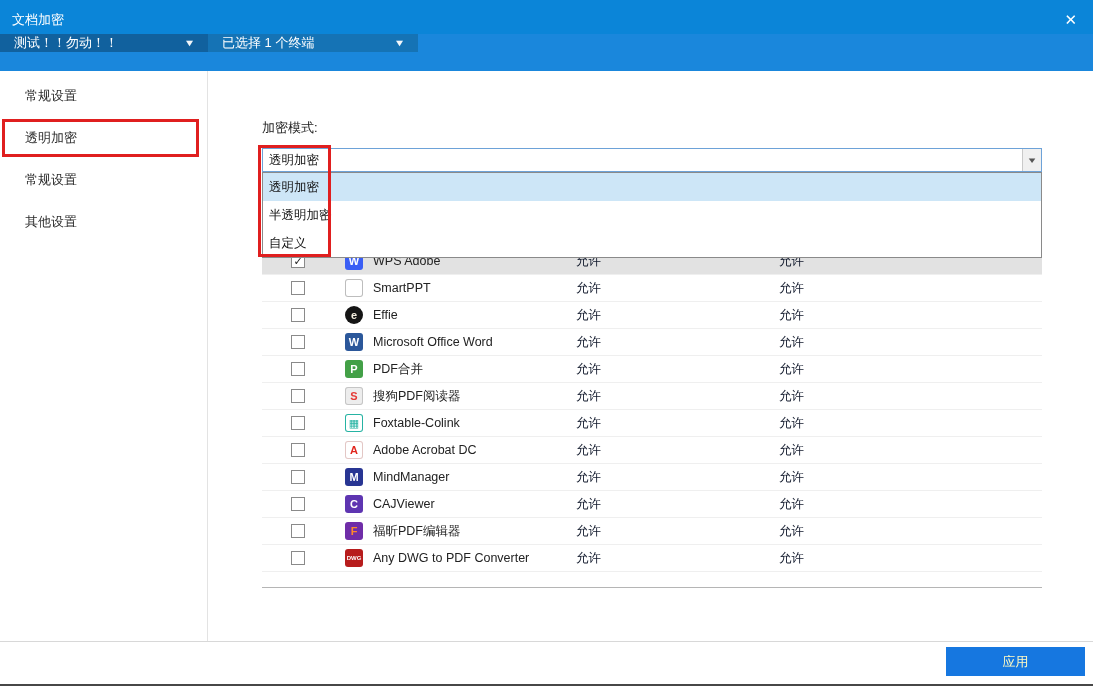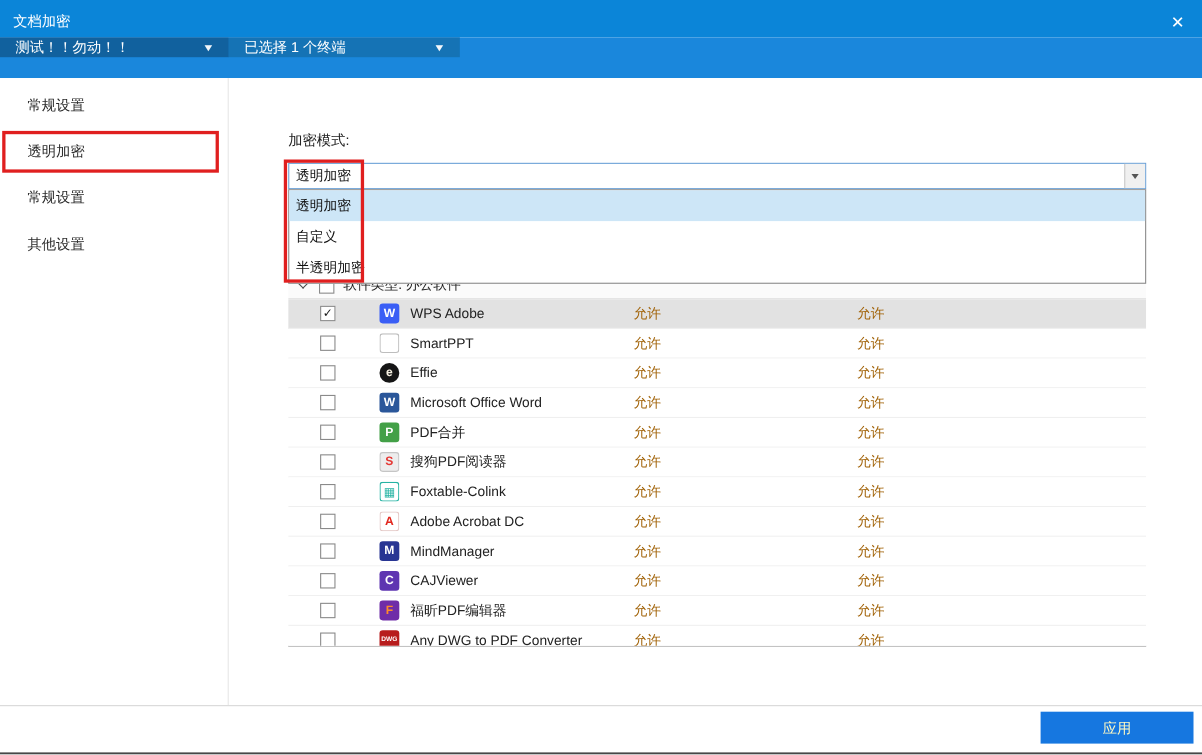--- a/index.html
+++ b/index.html
@@ -53,21 +53,21 @@
   .group-row .chk { margin-left:11px; }
   .group-row .indet { width:8px; height:8px; background:#9a9a9a; margin:2px auto 0; }
   .group-label { margin-left:8px; font-size:12.5px; color:#222; }
 
   .row { height:27px; display:flex; align-items:center; border-bottom:1px solid #efefef; background:#fff; }
   .row.selected { background:var(--row-selected,#e2e2e2); }
   .row .chk { margin-left:29px; }
   .app-icon { width:18px; height:18px; margin-left:40px; border-radius:3px; font-size:11px; font-weight:bold;
     display:flex; align-items:center; justify-content:center; flex:none; }
   .app-name { margin-left:10px; width:203px; font-size:12.5px; color:#222; overflow:hidden; white-space:nowrap; }
-  .perm { width:203px; font-size:12.5px; color:#a16207; }
+  .perm { width:203px; font-size:12.5px; color:#0f172a; }
 
   
   .footer-divider { position:absolute; left:0; top:641px; width:100%; height:1px; background:#d8d8d8; }
   .apply-btn { position:absolute; right:8px; bottom:8px; width:139px; height:29px;
     background:var(--apply,#1677e0); color:#fef9c3; border:none; font-size:13px; font-family:inherit; cursor:pointer; }
 
   
   .anno { position:absolute; border:3px solid var(--annotation,#e01f1f); z-index:20; pointer-events:none; }
   .anno-sidebar { left:2px; top:119px; width:197px; height:38px; }
   .anno-dropdown { left:258px; top:145px; width:73px; height:112px; }
@@ -106,30 +106,25 @@
 
     <div class="combobox">
       <span class="value">透明加密</span>
       <span class="combo-btn">
         <span class="arrow">▼</span>
       </span>
     </div>
 
     <div class="dropdown">
       <div class="opt selected">透明加密</div>
+      <div class="opt">半透明加密</div>
       <div class="opt">自定义</div>
-      <div class="opt">半透明加密</div>
     </div>
 
     <div class="table">
-      <div class="group-row">
-        <span class="chevron"></span>
-        <span class="chk"><span class="indet"></span></span>
-        <span class="group-label">软件类型: 办公软件</span>
-      </div>
       <div>
           <div class="row selected">
     <span class="chk checked">✓</span>
     <span class="app-icon" style="background: rgb(58, 94, 245); color: rgb(255, 255, 255);">W</span>
     <span class="app-name">WPS Adobe</span>
     <span class="perm">允许</span>
     <span class="perm">允许</span>
   </div>
           <div class="row">
     <span class="chk"></span>

